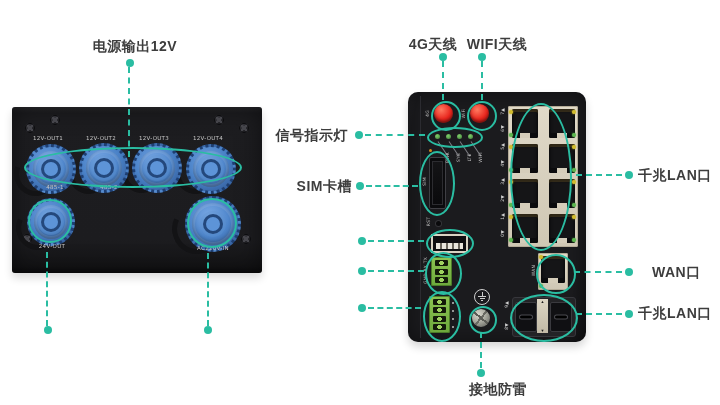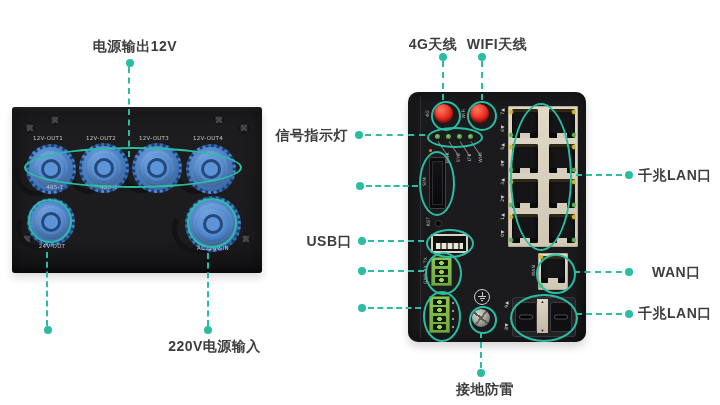--- a/index.html
+++ b/index.html
@@ -168,21 +168,20 @@
 
   <div class="lbl c callout" style="left:85px;top:38px;width:100px">电源输出12V</div>
   <span class="dot callout" style="left:126px;top:59px"></span>
   <span class="dv callout" style="left:128px;top:67px;height:90px"></span>
 
   <span class="dv callout" style="left:46px;top:252px;height:74px"></span>
   <span class="dot callout" style="left:44px;top:326px"></span>
 
   <span class="dv callout" style="left:207px;top:253px;height:73px"></span>
   <span class="dot callout" style="left:204px;top:326px"></span>
-  <div class="lbl c callout" style="left:162px;top:338px;width:105px">220V电源输入</div>
 
   <div class="rdev"></div>
   <span class="seam" style="left:420px;top:96px;width:1px;height:242px"></span>
 
   <span class="vt" style="left:417px;top:111px;width:20px">4G</span>
   <span class="ant" style="left:434px;top:104px"></span>
   <span class="ring" style="left:431px;top:101px;width:26px;height:26px"></span>
   <span class="vt" style="left:453px;top:111px;width:20px">WiFi</span>
   <span class="ant" style="left:470px;top:104px"></span>
   <span class="ring" style="left:467px;top:101px;width:26px;height:26px"></span>
@@ -294,24 +293,24 @@
   <div class="lbl c callout" style="left:460px;top:36px;width:74px">WIFI天线</div>
   <span class="dot callout" style="left:439px;top:53px"></span>
   <span class="dot callout" style="left:478px;top:53px"></span>
   <span class="dv callout" style="left:442px;top:61px;height:39px"></span>
   <span class="dv callout" style="left:481px;top:61px;height:39px"></span>
 
   <div class="lbl r callout" style="left:260px;top:127px;width:88px">信号指示灯</div>
   <span class="dot callout" style="left:355px;top:131px"></span>
   <span class="dh callout" style="left:365px;top:134px;width:60px"></span>
 
+  <div class="lbl r callout" style="left:270px;top:178px;width:82px">SIM卡槽</div>
   <span class="dot callout" style="left:356px;top:182px"></span>
   <span class="dh callout" style="left:366px;top:185px;width:52px"></span>
 
-  <div class="lbl r callout" style="left:282px;top:233px;width:70px">USB口</div>
   <span class="dot callout" style="left:358px;top:237px"></span>
   <span class="dh callout" style="left:368px;top:240px;width:56px"></span>
 
   <span class="dot callout" style="left:358px;top:267px"></span>
   <span class="dh callout" style="left:368px;top:270px;width:56px"></span>
 
   <span class="dot callout" style="left:358px;top:304px"></span>
   <span class="dh callout" style="left:368px;top:307px;width:53px"></span>
 
   <span class="dh callout" style="left:576px;top:174px;width:46px"></span>
@@ -321,15 +320,15 @@
   <span class="dh callout" style="left:574px;top:271px;width:48px"></span>
   <span class="dot callout" style="left:625px;top:268px"></span>
   <div class="lbl callout" style="left:652px;top:264px;width:80px">WAN口</div>
 
   <span class="dh callout" style="left:576px;top:313px;width:46px"></span>
   <span class="dot callout" style="left:625px;top:310px"></span>
   <div class="lbl callout" style="left:638px;top:305px;width:80px">千兆LAN口</div>
 
   <span class="dv callout" style="left:480px;top:332px;height:36px"></span>
   <span class="dot callout" style="left:477px;top:369px"></span>
-  <div class="lbl c callout" style="left:449px;top:381px;width:72px">接地防雷</div>
+  <div class="lbl c callout" style="left:462px;top:381px;width:72px">接地防雷</div>
 
 </div>
 
 </body></html>

